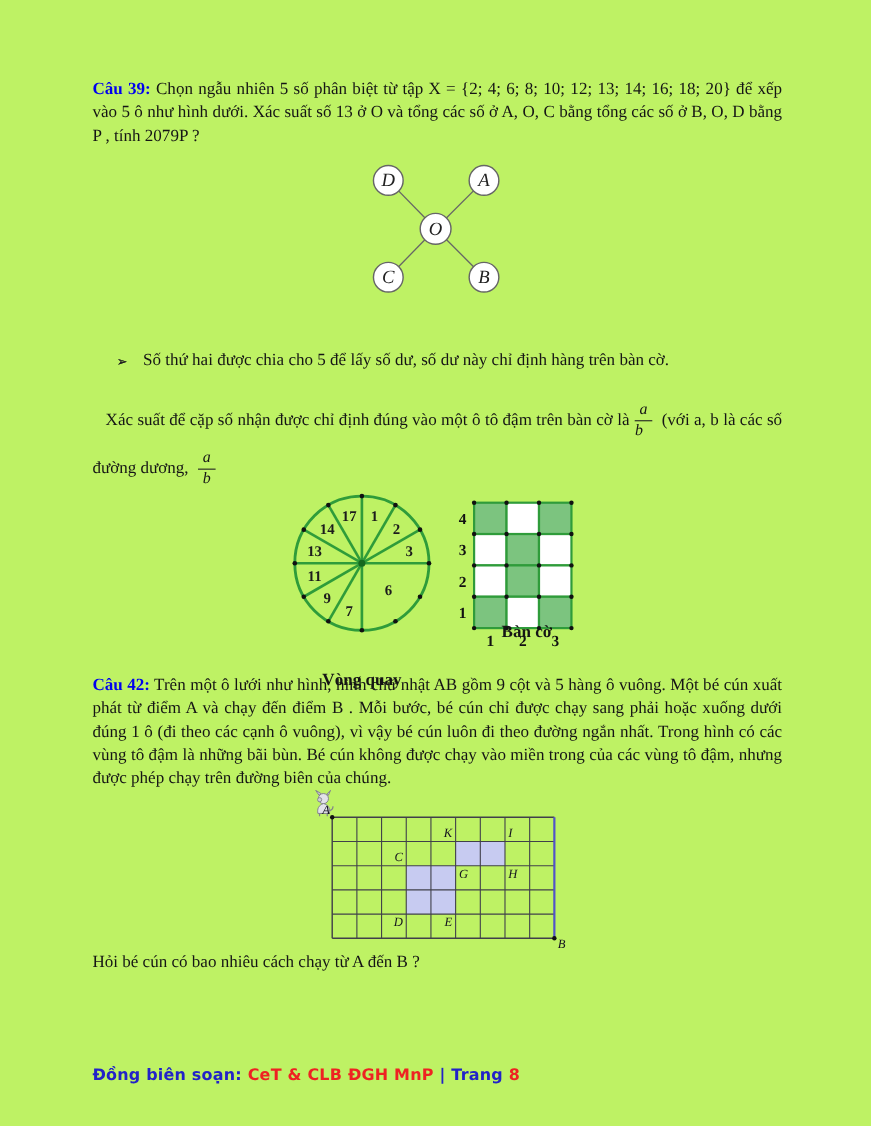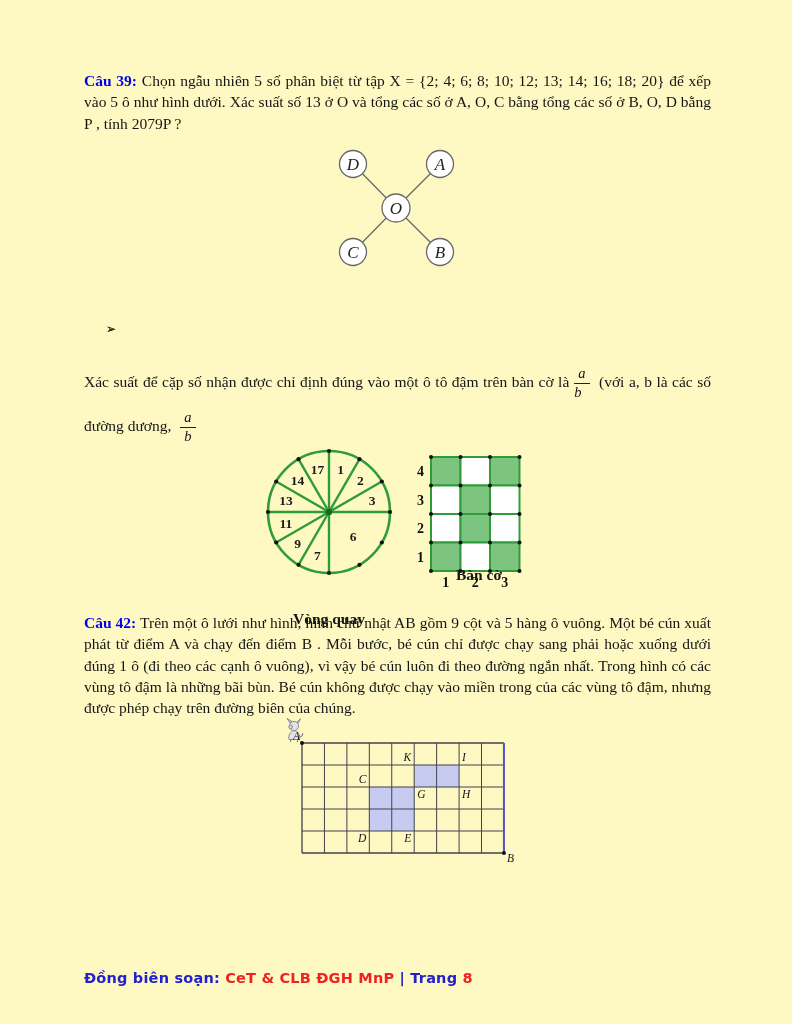--- a/index.html
+++ b/index.html
@@ -1,25 +1,25 @@
 <!DOCTYPE html>
 <html><head>
 <meta charset="utf-8">
 <style>
   html,body{margin:0;padding:0;background:#e8e8e8;}
-  .page{position:relative;width:792px;height:1024px;background:#fef9c3;margin:0 auto;overflow:hidden;
+  .page{position:relative;width:792px;height:1024px;background:#bef264;margin:0 auto;overflow:hidden;
         font-family:"Liberation Serif",serif;color:#151515;}
   .qtext{position:absolute;left:84px;width:627px;font-size:15.5px;line-height:21.3px;text-align:justify;}
   .qlabel{font-weight:bold;color:#0000EE;}
   .bullets{position:absolute;left:84px;width:627px;font-size:15.5px;}
   .bullet{position:relative;padding-left:46px;line-height:21.6px;text-align:justify;}
   .bullet .mk{position:absolute;left:22px;top:2px;font-family:"DejaVu Sans",sans-serif;font-size:12px;color:#222;}
   .fracpara{position:absolute;left:84px;width:627px;font-size:15.5px;}
   .fl{line-height:44px;}
-  .fl1{text-align:justify;text-align-last:justify;}
+  .fl1{text-align:justify;text-align-last:justify;margin-left:12px;}
   .frac{display:inline-block;vertical-align:middle;text-align:center;font-style:italic;
         line-height:1.1;margin:0 5px;font-size:14.5px;}
   .frac .num{display:block;border-bottom:1.2px solid #222;padding:0 4px 1px;}
   .frac .den{display:block;padding-top:1px;}
   .figcap{position:absolute;text-align:center;font-weight:bold;font-size:15.5px;}
   .figsvg{position:absolute;}
   .footer{position:absolute;left:84px;width:627px;top:970px;text-align:left;
           font-family:"DejaVu Sans",sans-serif;font-weight:bold;font-size:14.5px;letter-spacing:.2px;}
   .f-blue{color:#2222C8;}
   .f-red{color:#EE2222;}
@@ -55,20 +55,21 @@
       <text x="118" y="110.5" text-anchor="middle" class="xnode">B</text>
     </svg>
 
 
   <div class="bullets" style="top:317px;">
     <div class="bullet">
       <span class="mk">➢</span>
     </div>
     <div class="bullet">
       <span class="mk">➢</span>
+      <span>Số thứ hai được chia cho 5 để lấy số dư, số dư này chỉ định hàng trên bàn cờ.</span>
     </div>
   </div>
 
   <div class="fracpara" style="top:360px;">
     <div class="fl fl1">
       <span>Xác suất để cặp số nhận được chỉ định đúng vào một ô tô đậm trên bàn cờ là</span><span class="frac"><span class="num">a</span><span class="den">b</span></span><span> (với a, b là các số</span>
     </div>
     <div class="fl">
       <span>đường dương, </span><span class="frac"><span class="num">a</span><span class="den">b</span></span>
     </div>
@@ -195,18 +196,21 @@
         <text x="86.32000000000001" y="65" text-anchor="end" class="glab">C</text>
         <text x="137.2" y="80" text-anchor="start" class="glab">G</text>
         <text x="182.08" y="80" text-anchor="start" class="glab">H</text>
         <text x="86.32000000000001" y="124" text-anchor="end" class="glab">D</text>
         <text x="131.2" y="124" text-anchor="end" class="glab">E</text>
         <text x="20" y="22" text-anchor="end" class="glab">A</text>
         <text x="226.96" y="144" text-anchor="start" class="glab">B</text>
       </g>
   </svg>
 
+  <div class="qtext" id="q42q" style="top:864px;">
+    <span>Hỏi bé cún có bao nhiêu cách chạy từ A đến B ?</span>
+  </div>
 
   <div class="footer">
     <span class="f-blue">Đồng biên soạn: </span><span class="f-red">CeT &amp; CLB ĐGH MnP</span><span class="f-blue"> | </span><span class="f-blue">Trang </span><span class="f-red">8</span>
   </div>
 
 </div>
 
 </body></html>

